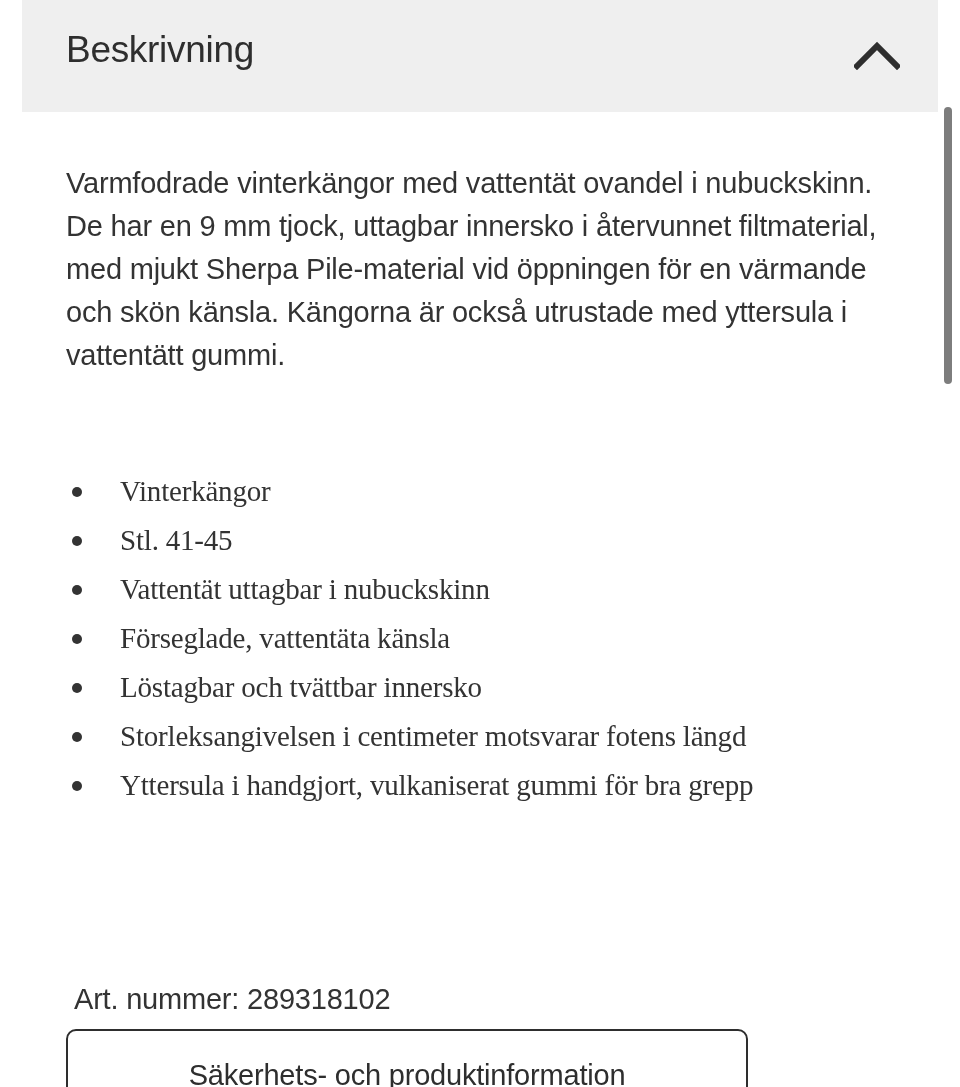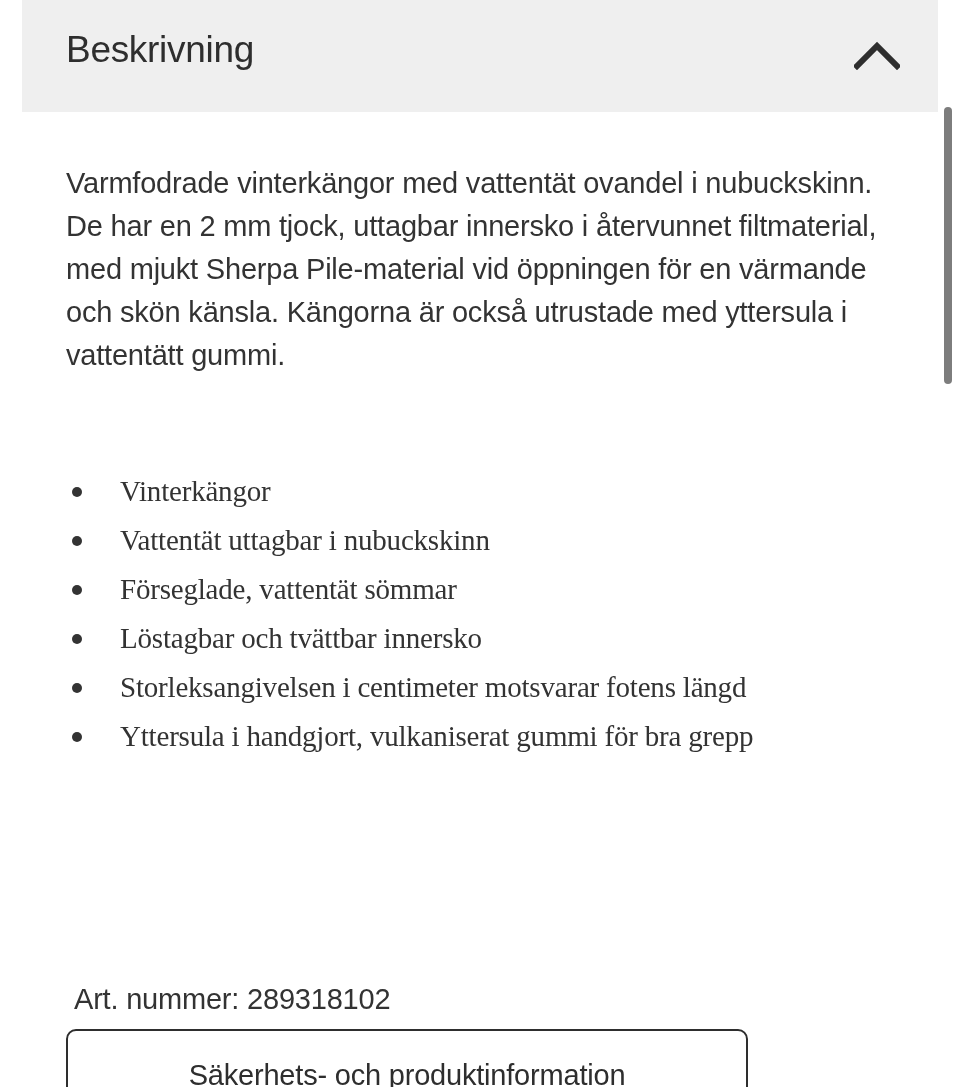--- a/index.html
+++ b/index.html
@@ -181,34 +181,38 @@
       <span>
         <svg width="46" height="30" viewBox="0 0 46 30" aria-hidden="true">
           <path d="M3 26 L23 6 L43 26" fill="none" stroke="#2e2e2e" stroke-width="6" stroke-linecap="square" stroke-linejoin="miter"></path>
         </svg>
       </span>
     </button>
   </div>
 
   <div class="content">
 
-    <div class="description-paragraph">Varmfodrade vinterkängor med vattentät ovandel i nubuckskinn. De har en 2 mm tjock, uttagbar innersko i återvunnet filtmaterial, med mjukt Sherpa Pile-material vid öppningen för en värmande och skön känsla. Kängorna är också utrustade med yttersula i vattentätt gummi.</div>
+    <div class="description-paragraph">Varmfodrade vinterkängor med vattentät ovandel i nubuckskinn. De har en 9 mm tjock, uttagbar innersko i återvunnet filtmaterial, med mjukt Sherpa Pile-material vid öppningen för en värmande och skön känsla. Kängorna är också utrustade med yttersula i vattentätt gummi.</div>
 
     <ul class="feature-list">
       <li>
         <span class="bullet"></span>
         <span>Vinterkängor</span>
       </li>
       <li>
         <span class="bullet"></span>
+        <span>Stl. 41-45</span>
+      </li>
+      <li>
+        <span class="bullet"></span>
         <span>Vattentät uttagbar i nubuckskinn</span>
       </li>
       <li>
         <span class="bullet"></span>
-        <span>Förseglade, vattentät sömmar</span>
+        <span>Förseglade, vattentäta känsla</span>
       </li>
       <li>
         <span class="bullet"></span>
         <span>Löstagbar och tvättbar innersko</span>
       </li>
       <li>
         <span class="bullet"></span>
         <span>Storleksangivelsen i centimeter motsvarar fotens längd</span>
       </li>
       <li>

